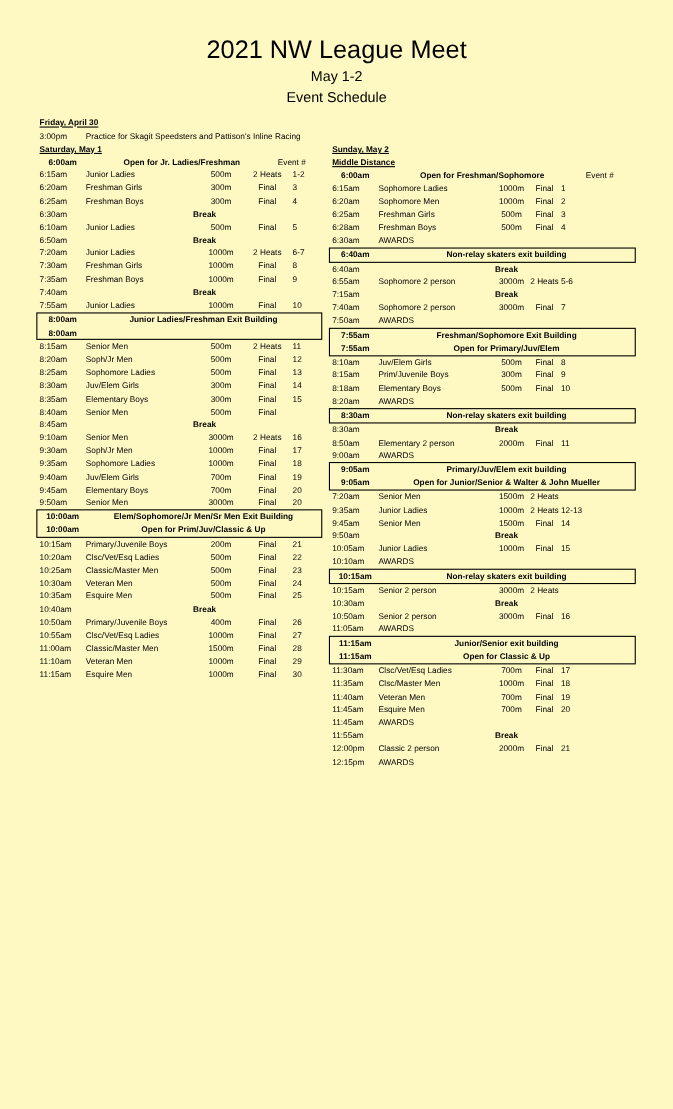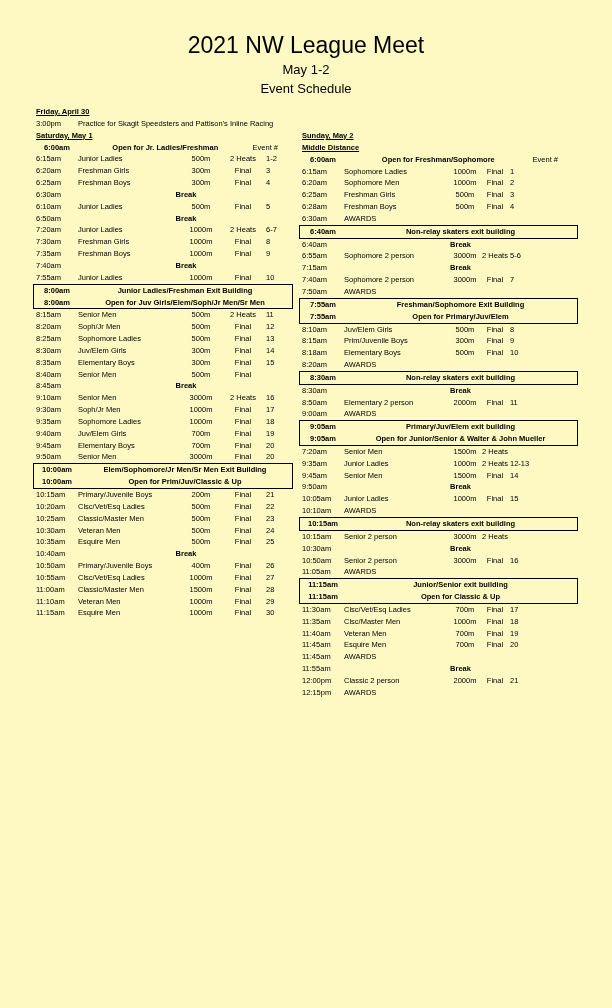--- a/index.html
+++ b/index.html
@@ -121,21 +121,20 @@
         <span class="ch">Final</span>
         <span class="ce">10</span>
       </div>
       <div class="box">
         <div class="r boxrow">
           <span class="ct b">8:00am</span>
           <span class="cd b">Junior Ladies/Freshman Exit Building</span>
         </div>
         <div class="r boxrow">
           <span class="ct b">8:00am</span>
-          <span class="cd b">Open for Juv Girls/Elem/Soph/Jr Men/Sr Men</span>
         </div>
       </div>
       <div class="r race">
         <span class="ct">8:15am</span>
         <span class="cd">Senior Men</span>
         <span class="cm">500m</span>
         <span class="ch">2 Heats</span>
         <span class="ce">11</span>
       </div>
       <div class="r race">

